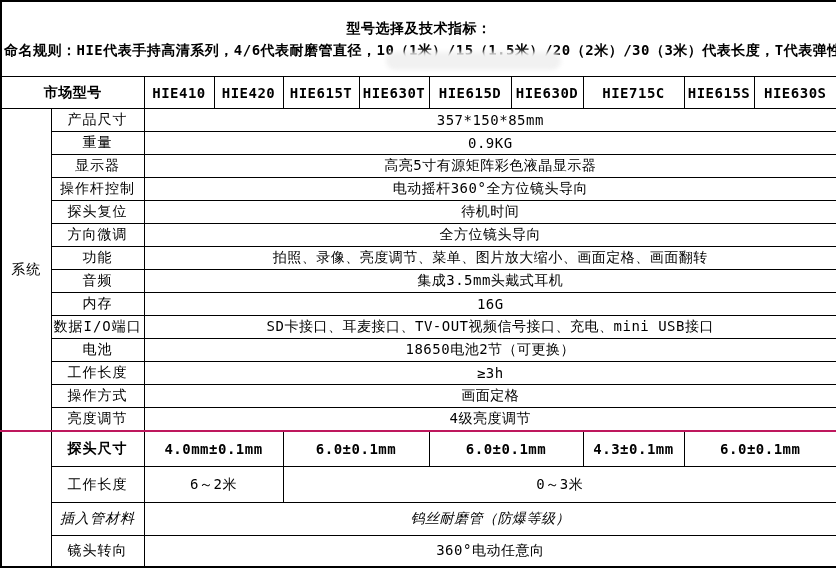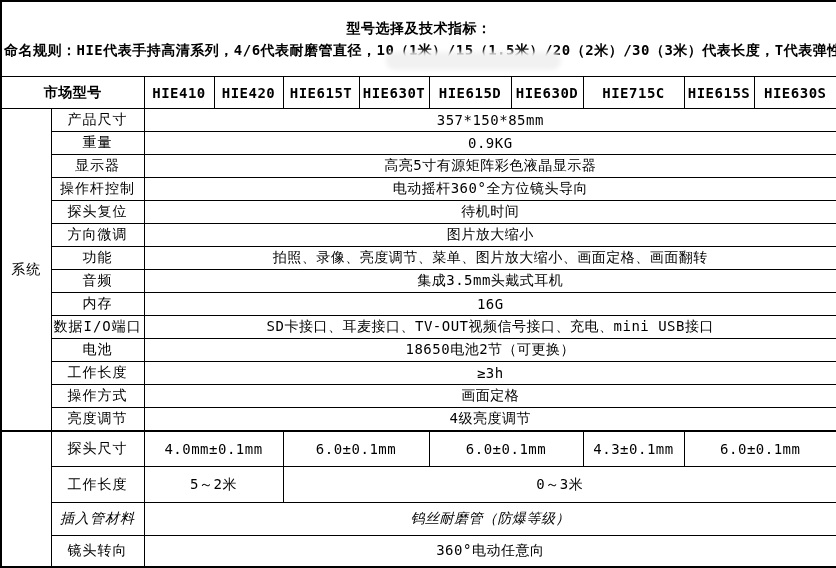--- a/index.html
+++ b/index.html
@@ -56,21 +56,21 @@
     letter-spacing: 1px;
     font-size: 14px;
   }
   td.label-cell {
     letter-spacing: 1px;
   }
   td.value-cell {
     letter-spacing: 0.5px;
     white-space: normal;
   }
-  tr.probe-size-row td { height: 34px; border-top: 2px solid #000000; }
+  tr.probe-size-row td { height: 34px; border-top: 2px solid #be185d; font-weight: bold; }
   tr.working-length-row td { height: 35px; }
   tr.material-row td { height: 32px; font-style: italic; }
   tr.lens-row td { height: 30px; }
   .blur-blob {
     position: absolute;
     left: 384px;
     top: 50px;
     width: 175px;
     height: 18px;
     background: #f1f1f1;
@@ -134,21 +134,21 @@
   <tr class="sys-row">
     <td class="label-cell">操作杆控制</td>
     <td colspan="9" class="value-cell">电动摇杆360°全方位镜头导向</td>
   </tr>
   <tr class="sys-row">
     <td class="label-cell">探头复位</td>
     <td colspan="9" class="value-cell">待机时间</td>
   </tr>
   <tr class="sys-row">
     <td class="label-cell">方向微调</td>
-    <td colspan="9" class="value-cell">图片放大缩小</td>
+    <td colspan="9" class="value-cell">全方位镜头导向</td>
   </tr>
   <tr class="sys-row">
     <td class="label-cell">功能</td>
     <td colspan="9" class="value-cell">拍照、录像、亮度调节、菜单、图片放大缩小、画面定格、画面翻转</td>
   </tr>
   <tr class="sys-row">
     <td class="label-cell">音频</td>
     <td colspan="9" class="value-cell">集成3.5mm头戴式耳机</td>
   </tr>
   <tr class="sys-row">
@@ -180,21 +180,21 @@
     <td rowspan="4" class="group-cell"></td>
     <td class="label-cell">探头尺寸</td>
     <td colspan="2" class="value-cell">4.0mm±0.1mm</td>
     <td colspan="2" class="value-cell">6.0±0.1mm</td>
     <td colspan="2" class="value-cell">6.0±0.1mm</td>
     <td class="value-cell">4.3±0.1mm</td>
     <td colspan="2" class="value-cell">6.0±0.1mm</td>
   </tr>
   <tr class="working-length-row">
     <td class="label-cell">工作长度</td>
-    <td colspan="2" class="value-cell">5～2米</td>
+    <td colspan="2" class="value-cell">6～2米</td>
     <td colspan="7" class="value-cell">0～3米</td>
   </tr>
   <tr class="material-row">
     <td class="label-cell">插入管材料</td>
     <td colspan="9" class="value-cell">钨丝耐磨管（防爆等级）</td>
   </tr>
   <tr class="lens-row">
     <td class="label-cell">镜头转向</td>
     <td colspan="9" class="value-cell">360°电动任意向</td>
   </tr>

